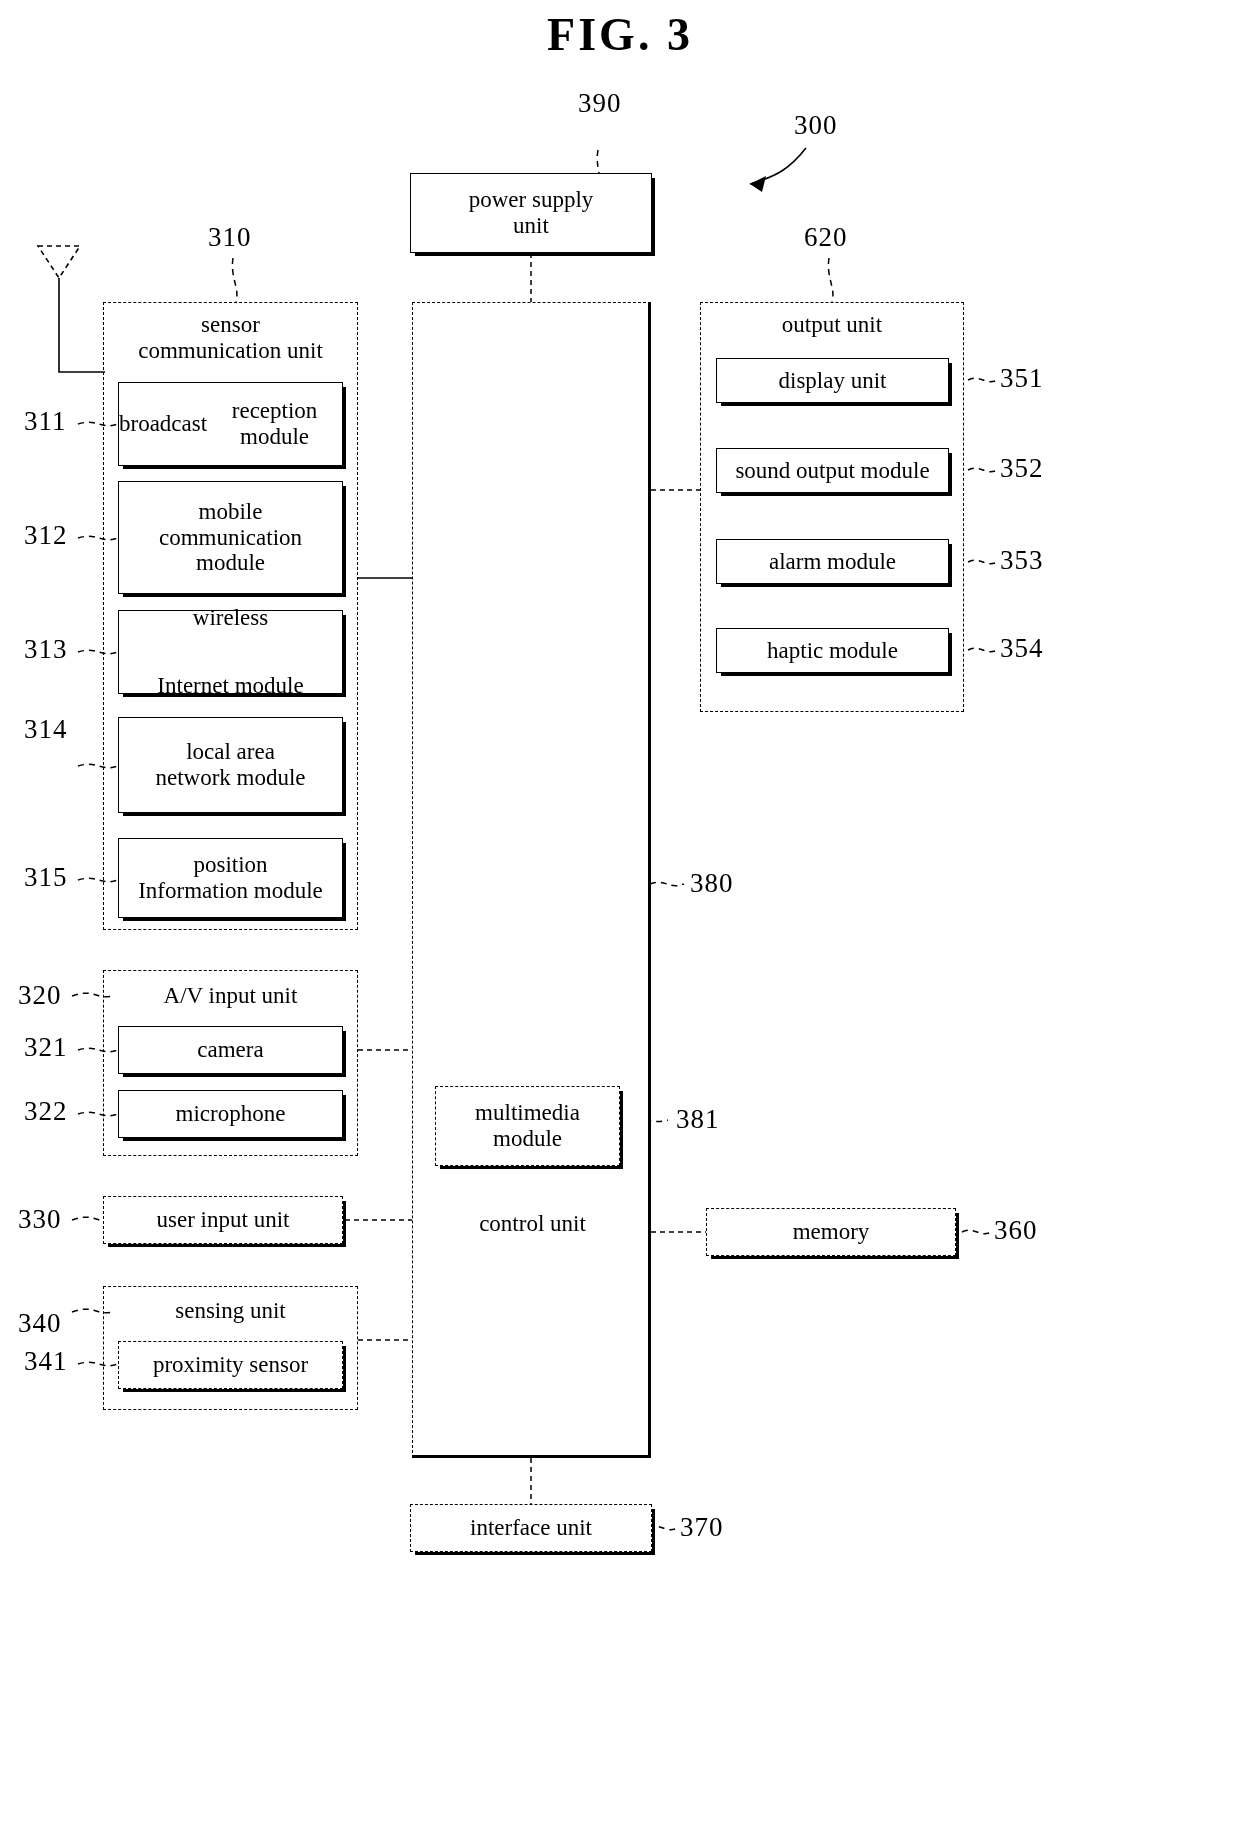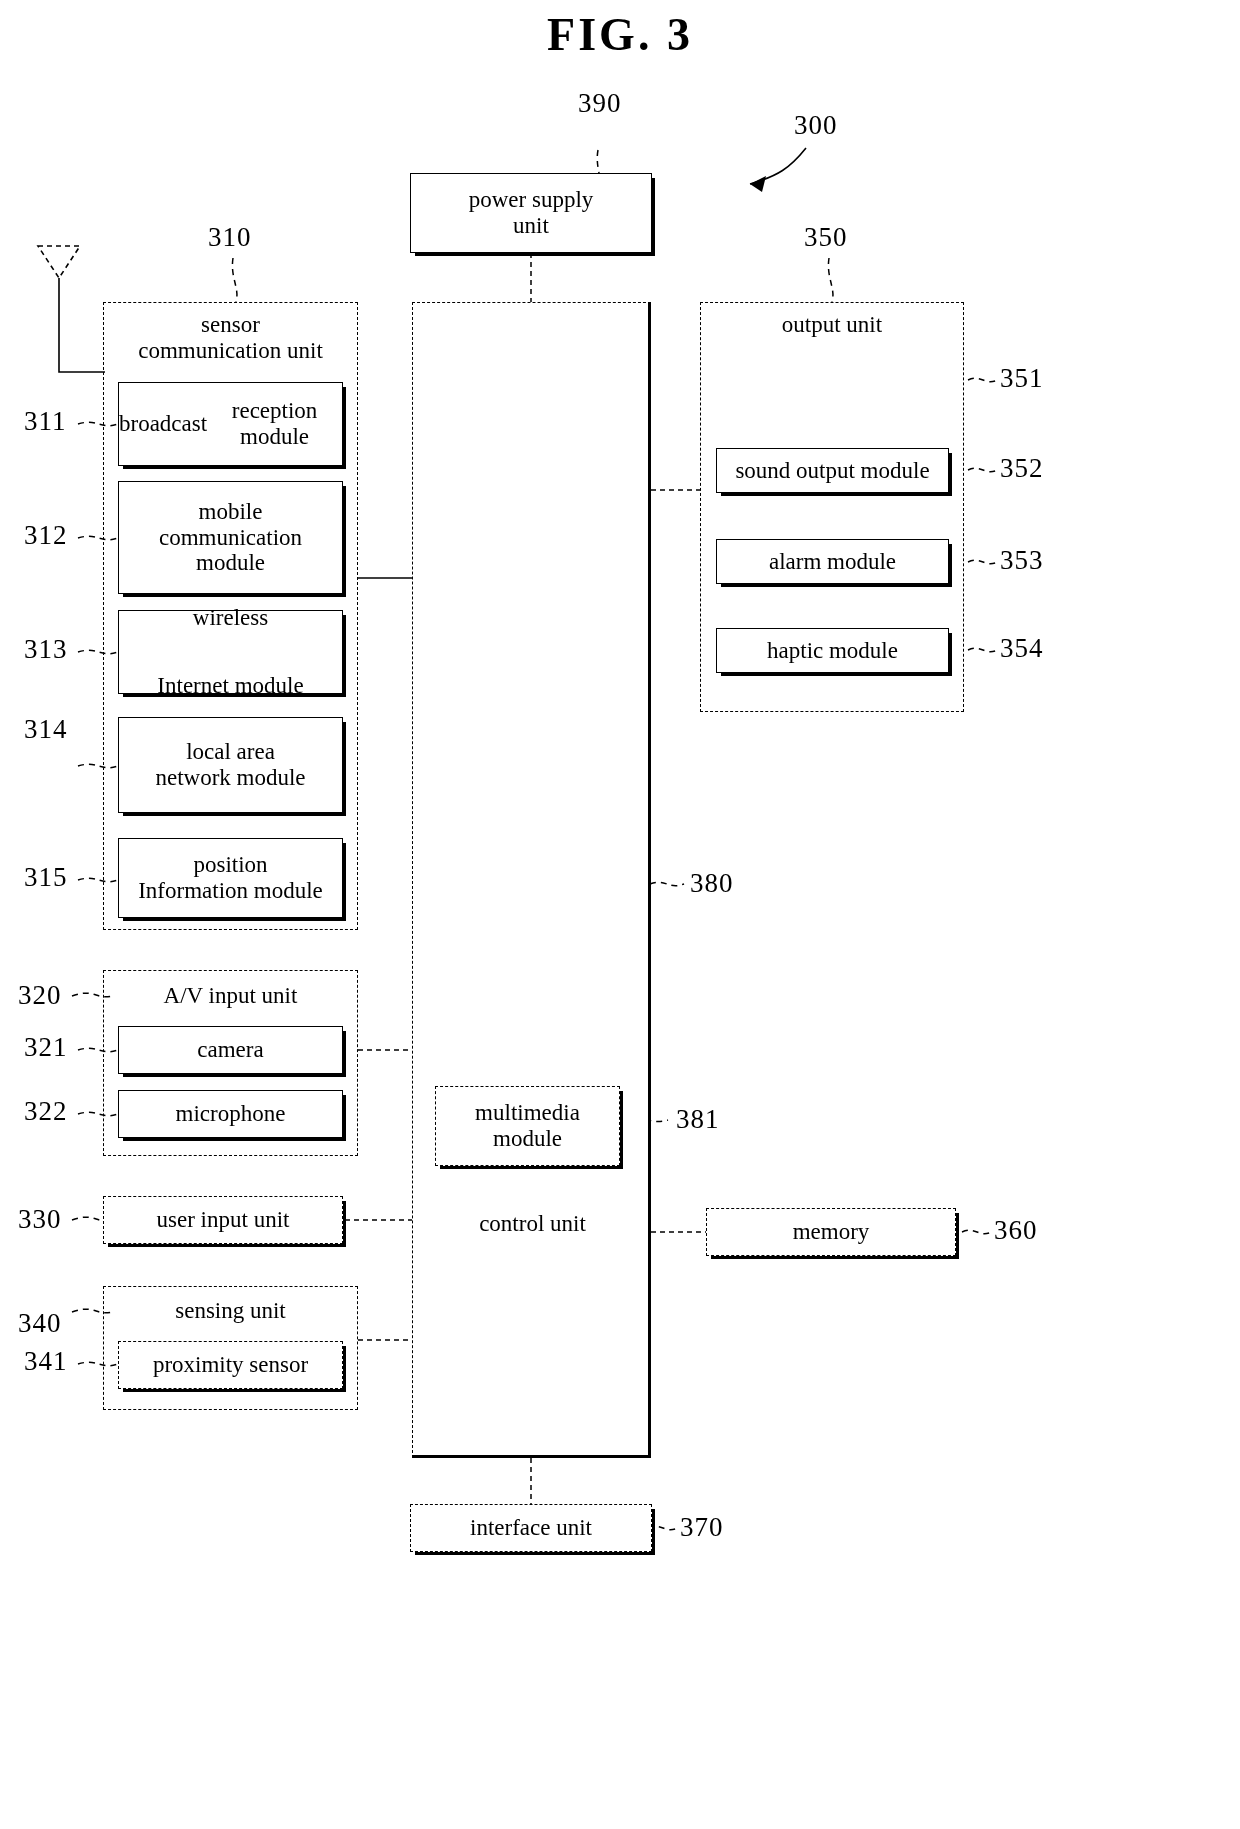--- a/index.html
+++ b/index.html
@@ -243,22 +243,25 @@
     <span>multimedia</span>
     <span>module</span>
   </div>
   <div class="ref" style="left:676px; top:1104px;">381</div>
 
   <div class="grp" style="left:700px; top:302px; width:264px; height:410px;">
   </div>
   <div class="grp-label" style="left:700px; top:312px; width:264px;">
     <div>output unit</div>
   </div>
-  <div class="ref" style="left:804px; top:222px;">350</div>
-
+  <div class="ref" style="left:804px; top:222px;">620</div>
+
+  <div class="box mod" style="left:716px; top:358px; width:233px; height:45px;">
+    <span>display unit</span>
+  </div>
   <div class="ref" style="left:1000px; top:363px;">351</div>
 
   <div class="box mod" style="left:716px; top:448px; width:233px; height:45px;">
     <span>sound output module</span>
   </div>
   <div class="ref" style="left:1000px; top:453px;">352</div>
 
   <div class="box mod" style="left:716px; top:539px; width:233px; height:45px;">
     <span>alarm module</span>
   </div>

